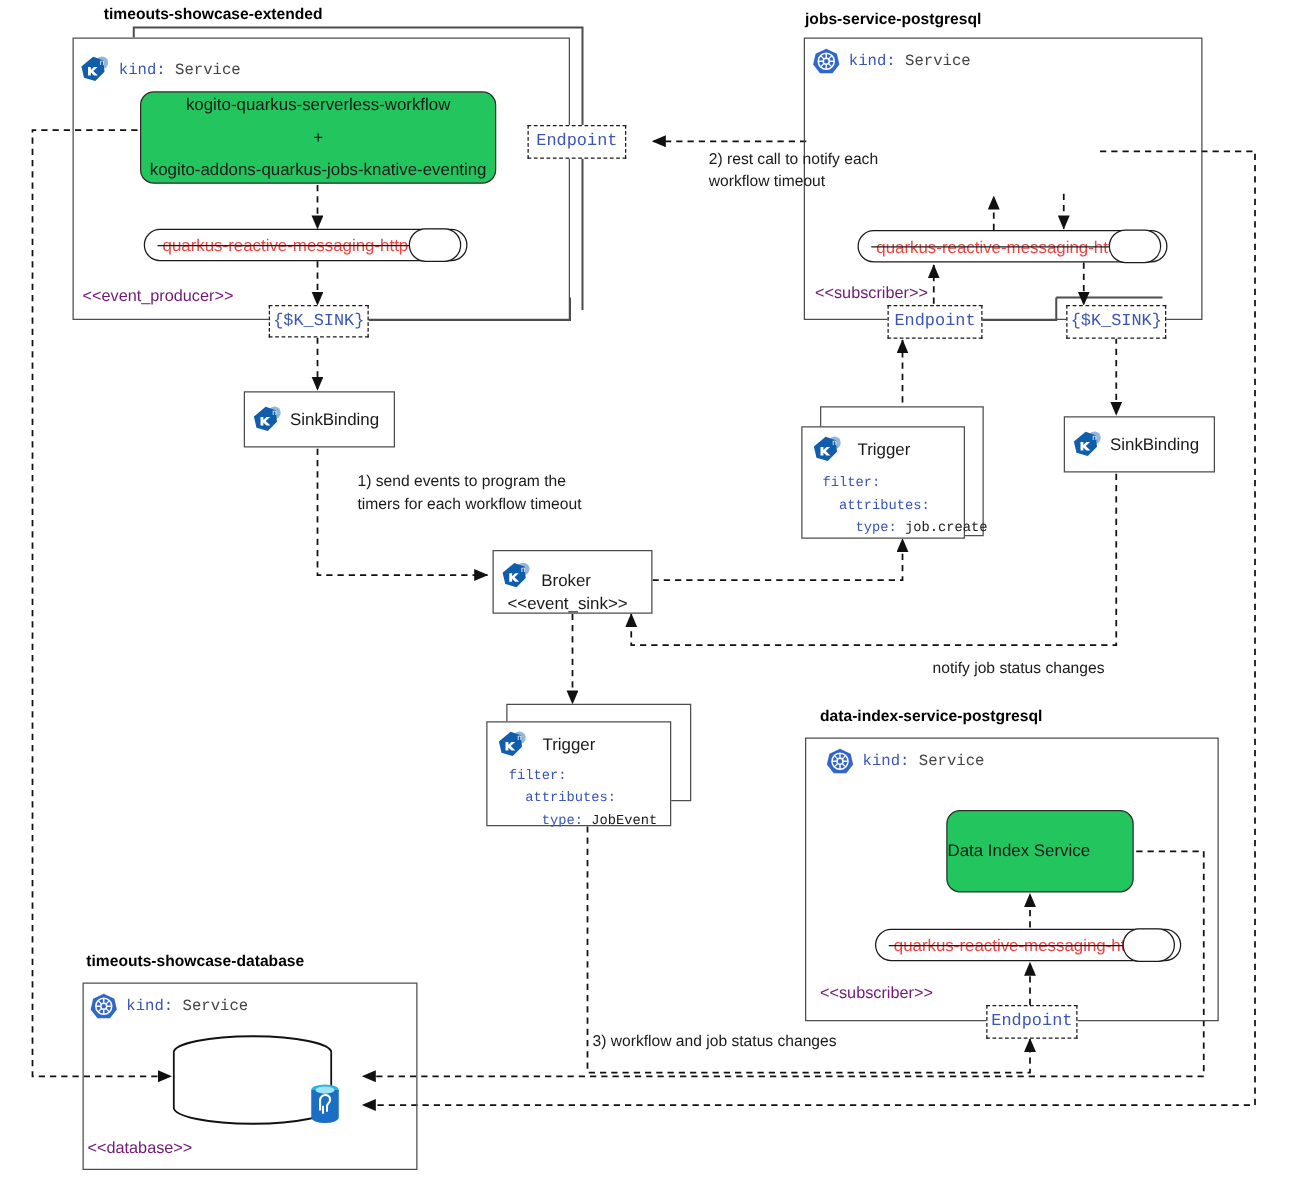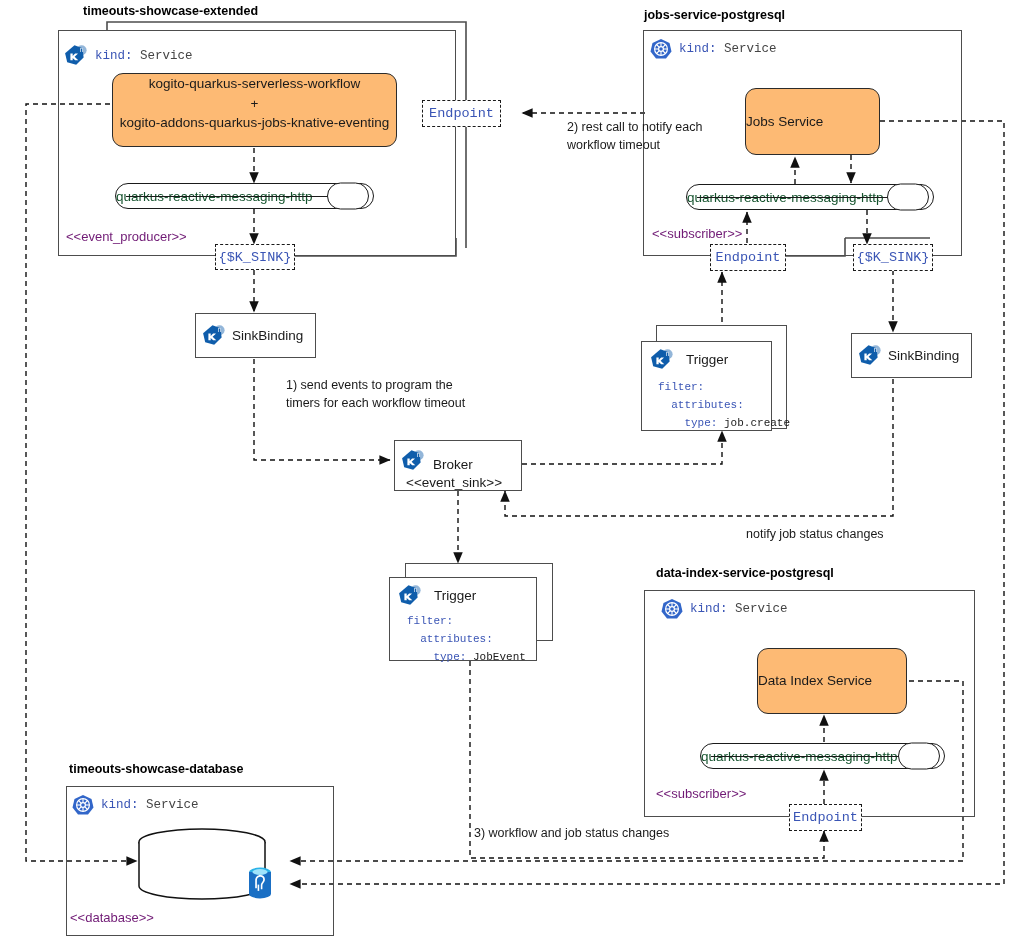--- a/index.html
+++ b/index.html
@@ -9,27 +9,27 @@
 
   .ns-title{position:absolute;font-weight:bold;font-size:12.5px;color:#000;white-space:nowrap;}
   .ns-box{position:absolute;border:1.6px solid #4d4d4d;background:transparent;box-sizing:border-box;}
 
   .kindrow{position:absolute;display:flex;align-items:center;gap:7px;}
   .kindtxt{font-family:"Liberation Mono",monospace;font-size:12.5px;color:#3a55b5;white-space:nowrap;}
   .kindtxt .v{color:#444;}
 
   .stereo{position:absolute;font-size:13px;color:#701a75;white-space:nowrap;}
 
-  .rrect{position:absolute;border:1.5px solid #2b2b2b;border-radius:11px;background:#fdba74;
-         display:flex;align-items:center;justify-content:flex-start;text-align:center;
+  .rrect{position:absolute;border:1.5px solid #2b2b2b;border-radius:11px;background:#22c55e;
+         display:flex;align-items:center;justify-content:space-between;text-align:center;
          font-size:13.5px;color:#1a1a1a;box-sizing:border-box;line-height:1.45;}
 
   .pill{position:absolute;border:1.4px solid #1a1a1a;border-radius:999px;background:#fff;
         box-sizing:border-box;display:flex;align-items:center;}
-  .pill .ptxt{font-size:13.5px;color:#14532d;white-space:nowrap;}
+  .pill .ptxt{font-size:13.5px;color:#ef4444;white-space:nowrap;padding-left:14px;}
   .pill .socket{position:absolute;right:4px;top:50%;transform:translateY(-50%);
         width:40px;height:25px;border:1.4px solid #1a1a1a;border-radius:999px;background:#fff;}
   .pill .bar{position:absolute;left:10px;right:44px;top:50%;height:0;border-top:1.4px solid #1a1a1a;}
 
   .dashbox{position:absolute;border:1.6px dashed #1a1a1a;background:#fff;box-sizing:border-box;
            display:flex;align-items:center;justify-content:center;
            font-family:"Liberation Mono",monospace;font-size:13.5px;color:#3a55b5;white-space:nowrap;}
 
   .plainbox{position:absolute;border:1.6px solid #4d4d4d;background:#fff;box-sizing:border-box;}
   .stack-shadow{position:absolute;border:1.6px solid #4d4d4d;background:#fff;box-sizing:border-box;}
@@ -157,21 +157,20 @@
           <path d="M6.5 6.5 L9.3 9.3"></path>
             <path d="M12.7 12.7 L15.5 15.5"></path>
           <path d="M15.5 6.5 L12.7 9.3"></path>
             <path d="M9.3 12.7 L6.5 15.5"></path>
         </g>
       </svg>
     </span>
     <span class="kindtxt"><span>kind</span>: <span class="v">Service</span></span>
   </div>
 
-  <div class="rrect" style="left:745px;top:88px;width:135px;height:67px;">Jobs Service</div>
 
   <div class="pill" style="left:686px;top:184px;width:248px;height:26px;">
     <span class="bar"></span>
     <span class="ptxt">quarkus-reactive-messaging-http</span>
     <span class="socket"></span>
   </div>
 
   <div class="stereo" style="left:652px;top:226px;">&lt;&lt;subscriber&gt;&gt;</div>
 
   <div class="dashbox" style="left:710px;top:244px;width:76px;height:27px;">Endpoint</div>

